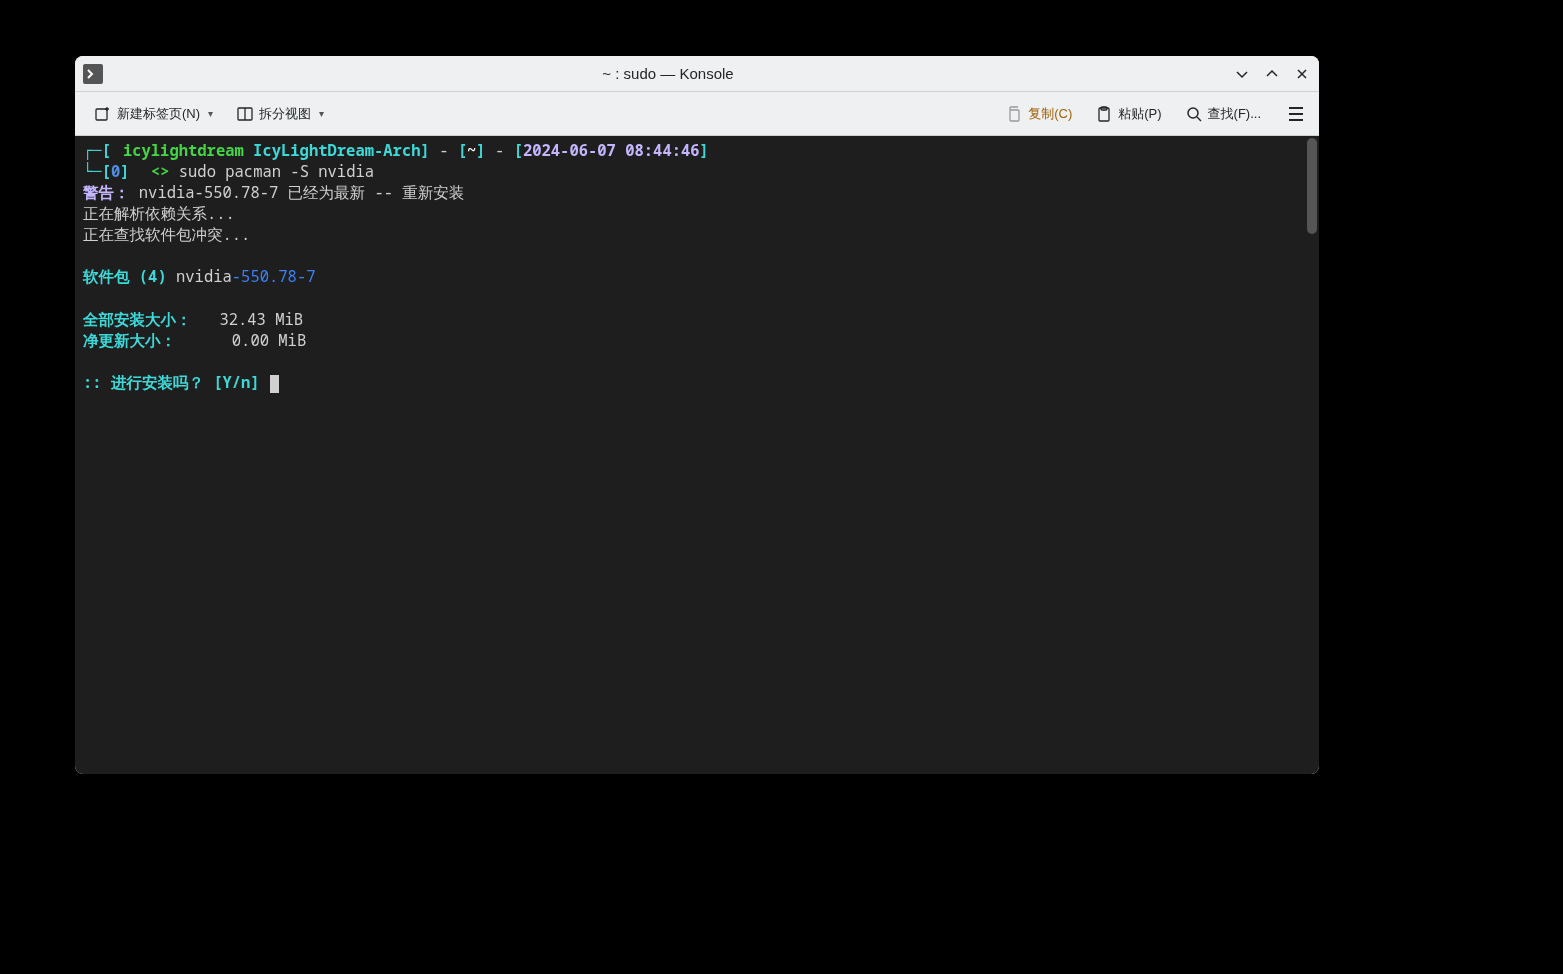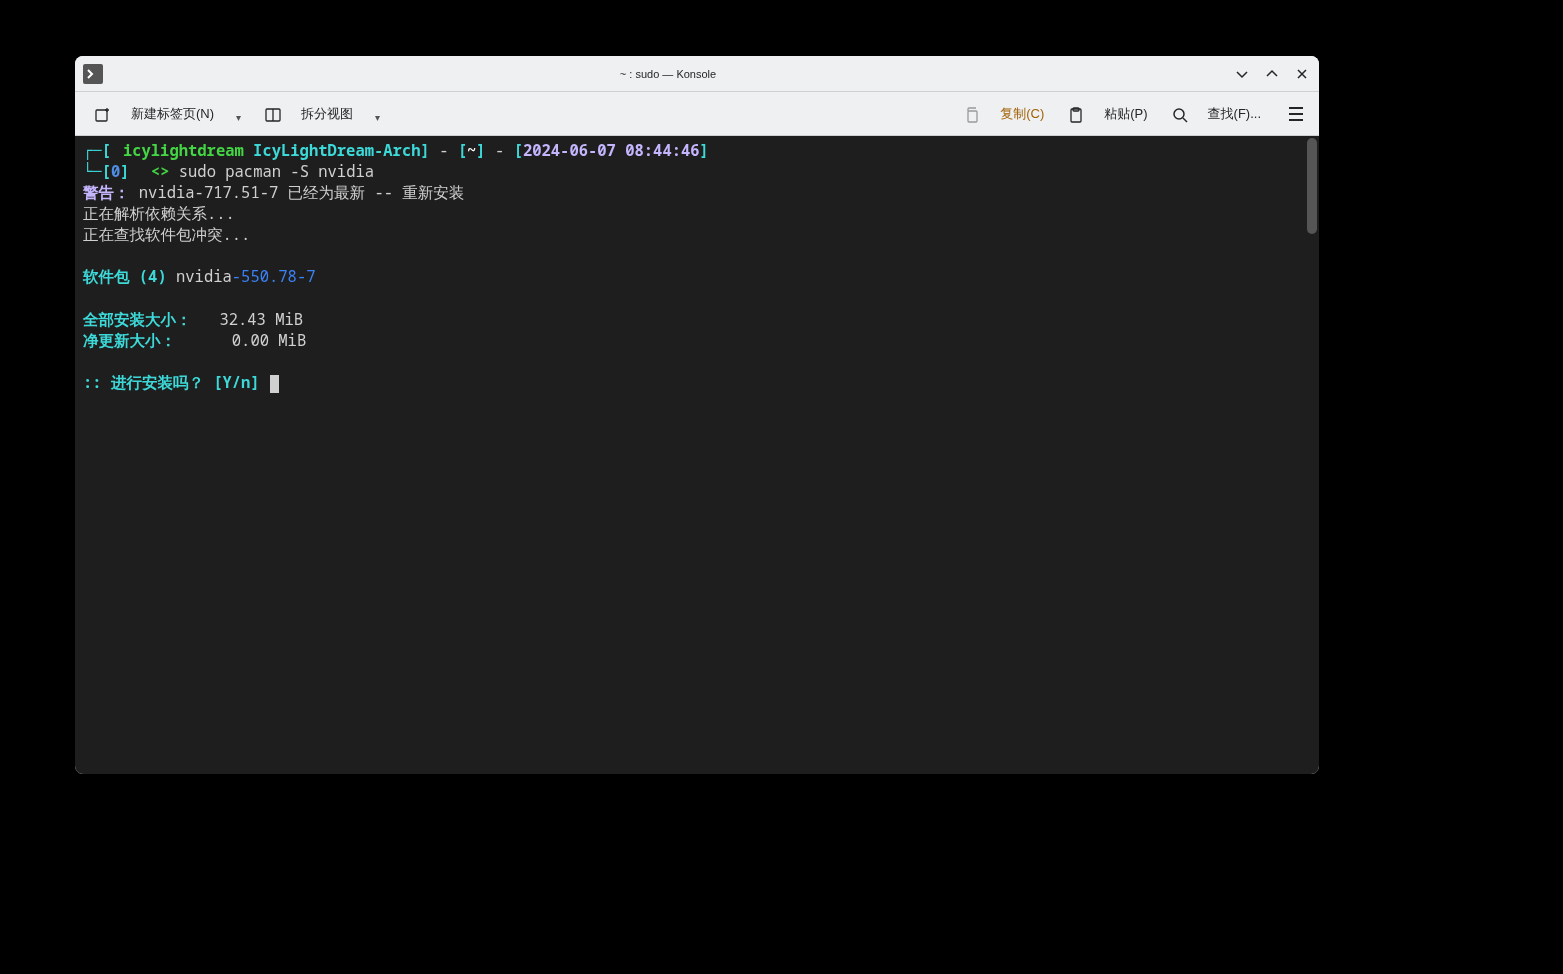--- a/index.html
+++ b/index.html
@@ -39,21 +39,21 @@
     align-items: center;
     justify-content: center;
     color: #fff;
     font-size: 12px;
     font-weight: bold;
     border-radius: 2px;
   }
   .title-text {
     flex: 1;
     text-align: center;
-    font-size: 11px;
+    font-size: 15px;
     color: #232627;
   }
   .window-controls {
     display: flex;
     gap: 12px;
   }
   .window-controls span {
     width: 18px;
     height: 18px;
     display: flex;
@@ -66,22 +66,22 @@
     height: 44px;
     background: #eff0f1;
     display: flex;
     align-items: center;
     padding: 0 12px;
     gap: 8px;
     border-bottom: 1px solid #d0d0d0;
   }
   .toolbar-btn {
     display: flex;
-    align-items: flex-end;
-    gap: 20px;
+    align-items: center;
+    gap: 6px;
     padding: 4px 8px;
     font-size: 13px;
     color: #232627;
     cursor: pointer;
     border-radius: 3px;
   }
   .toolbar-btn.disabled { color: #a16207; cursor: default; }
   .toolbar-spacer { flex: 1; }
   .toolbar-icon {
     width: 16px;
@@ -232,21 +232,21 @@
     <div class="hamburger">
       <div></div>
         <div></div>
         <div></div>
     </div>
   </div>
 
   <div class="terminal">
 <pre><span class="c-bold-cyan">┌─[</span><span class="c-bold-green">icylightdream</span><span class="c-bold-cyan"> IcyLightDream-Arch</span><span class="c-bold-cyan">]</span><span class="c-white"> - </span><span class="c-bold-cyan">[</span><span class="c-bold-white">~</span><span class="c-bold-cyan">]</span><span class="c-white"> - </span><span class="c-bold-cyan">[</span><span class="c-bold-yellow">2024-06-07 08:44:46</span><span class="c-bold-cyan">]</span>
 <span class="c-bold-cyan">└─[</span><span class="c-blue">0</span><span class="c-bold-cyan">]</span><span class="c-bold-green"> &lt;&gt; </span><span class="c-white">sudo pacman -S nvidia</span>
-<span class="c-bold-yellow">警告：</span><span class="c-white"> nvidia-717.51-7 已经为最新 -- 重新安装</span>
+<span class="c-bold-yellow">警告：</span><span class="c-white"> nvidia-550.78-7 已经为最新 -- 重新安装</span>
 <span class="c-white">正在解析依赖关系...</span>
 <span class="c-white">正在查找软件包冲突...</span>
 
 <span class="c-bold-cyan">软件包 (4)</span><span class="c-white"> nvidia</span><span class="c-gray">-550.78-7</span>
 
 <span class="c-bold-cyan">全部安装大小：</span><span class="c-white">   32.43 MiB</span>
 <span class="c-bold-cyan">净更新大小：</span><span class="c-white">      0.00 MiB</span>
 
 <span class="c-bold-cyan">:: 进行安装吗？ [Y/n] </span><span class="cursor-block"></span></pre>
     <div class="scrollbar"></div>

